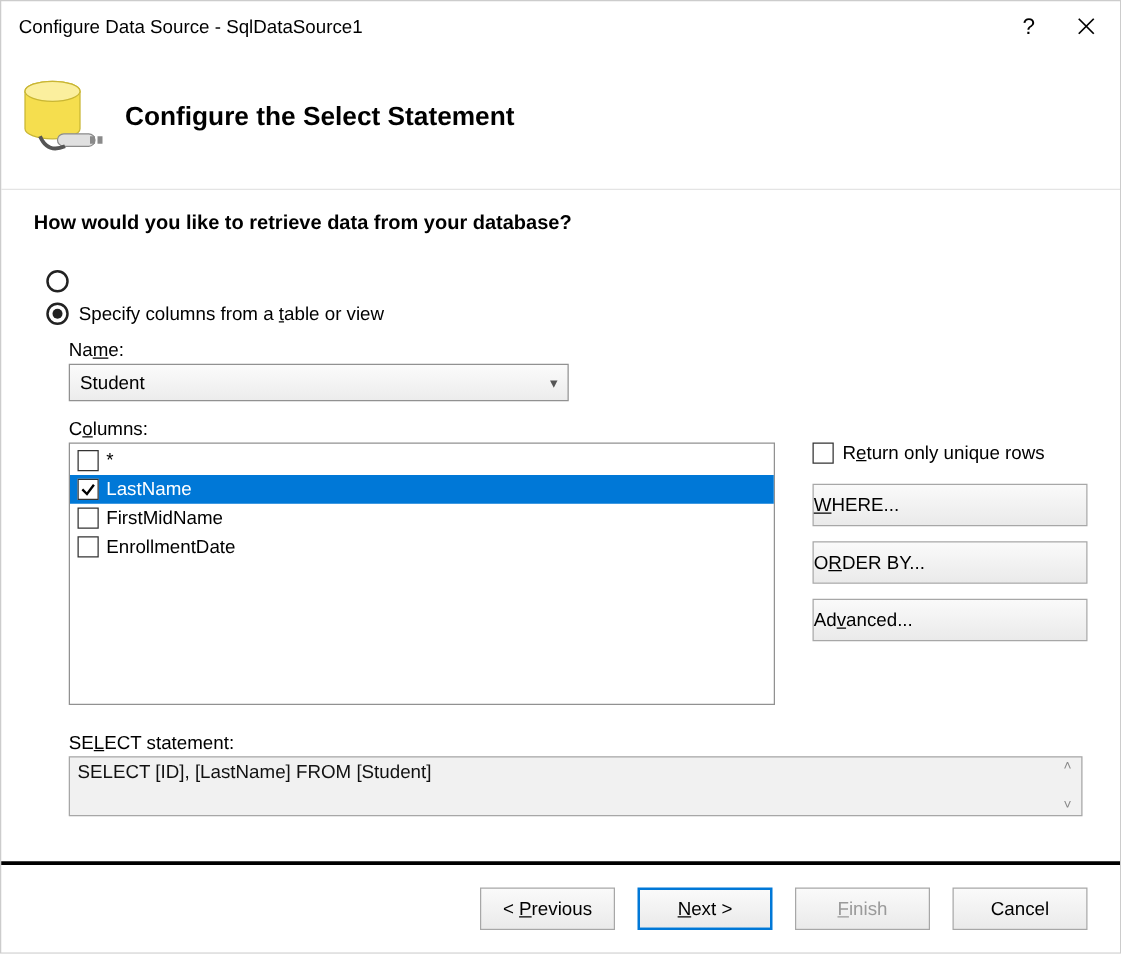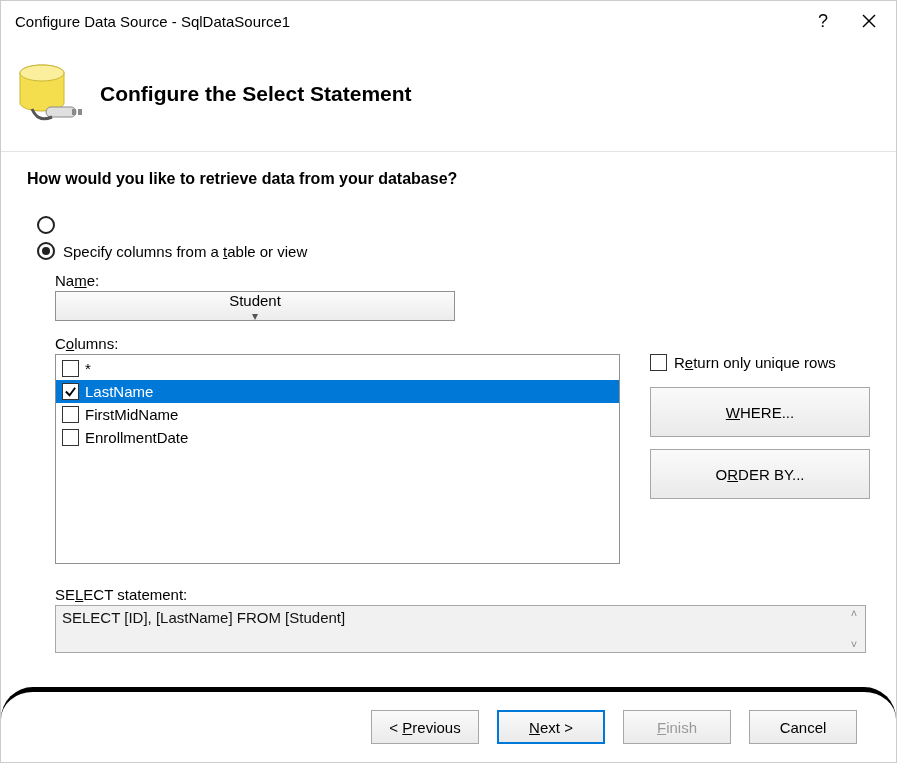--- a/index.html
+++ b/index.html
@@ -95,21 +95,20 @@
     width: 400px;
     height: 30px;
     border: 1px solid #919191;
     background: linear-gradient(#fbfbfb,#ececec);
     display: flex;
     align-items: center;
     justify-content: space-between;
     padding: 0 8px;
     box-sizing: border-box;
     margin-bottom: 14px;
-    flex-direction: column;
   }
   .combo .arrow { font-size: 12px; color:#555; }
   .cols-area {
     display: flex;
     gap: 30px;
     align-items: flex-start;
   }
   .listbox {
     width: 565px;
     height: 210px;
@@ -139,24 +138,24 @@
   .right-col {
     display: flex;
     flex-direction: column;
     gap: 12px;
     width: 220px;
   }
   .check-row {
     display:flex; align-items:center; gap:7px; margin-bottom: 4px;
   }
   .btn {
-    height: 50px;
+    height: 34px;
     border: 1px solid #a7a7a7;
     background: linear-gradient(#fafafa,#eaeaea);
-    display:flex; align-items:center; justify-content:center;
+    display:flex; align-items:center; justify-content:flex-start;
     font-size: 15px;
     box-sizing:border-box;
   }
   .sel-label { margin-top: 22px; margin-bottom: 2px; }
   .sel-box {
     border: 1px solid #a7a7a7;
     background: #f1f1f1;
     height: 48px;
     display:flex;
     align-items: flex-start;
@@ -167,26 +166,25 @@
     width: 811px;
   }
   .sel-box .spin {
     position:absolute; right:2px; top:2px; bottom:2px; width:18px;
     display:flex; flex-direction:column; justify-content:space-between;
     color:#888;
   }
   .sel-box .spin span{ font-size:11px; text-align:center; line-height:1; }
   
   .footer {
-    border-top: 5px solid #000000;
-    padding: 18px 39px;
+    border-top: 3px solid #000000;
+    padding: 18px 26px;
     display: flex;
     justify-content: flex-end;
     gap: 18px;
-    border-radius: 32px;
   }
   .footer .fbtn {
     width: 108px;
     height: 34px;
     border: 1px solid #a7a7a7;
     background: linear-gradient(#fafafa,#eaeaea);
     display:flex; align-items:center; justify-content:center;
     font-size: 15px;
     box-sizing:border-box;
   }
@@ -280,20 +278,23 @@
           <div class="check-row">
             <span class="cbx"></span>
             <span><span>R</span><span class="under">e</span><span>turn only unique rows</span></span>
           </div>
           <div class="btn">
               <span><span class="under">W</span><span>HERE...</span></span>
             </div>
           <div class="btn">
               <span><span>O</span><span class="under">R</span><span>DER BY...</span></span>
             </div>
+          <div class="btn">
+              <span><span>Ad</span><span class="under">v</span><span>anced...</span></span>
+            </div>
         </div>
       </div>
 
       <div class="sel-label"><span>SE</span><span class="under">L</span><span>ECT statement:</span></div>
       <div class="sel-box">
         <span>SELECT [ID], [LastName] FROM [Student]</span>
         <div class="spin">
             <span>˄</span>
             <span>˅</span>
           </div>

